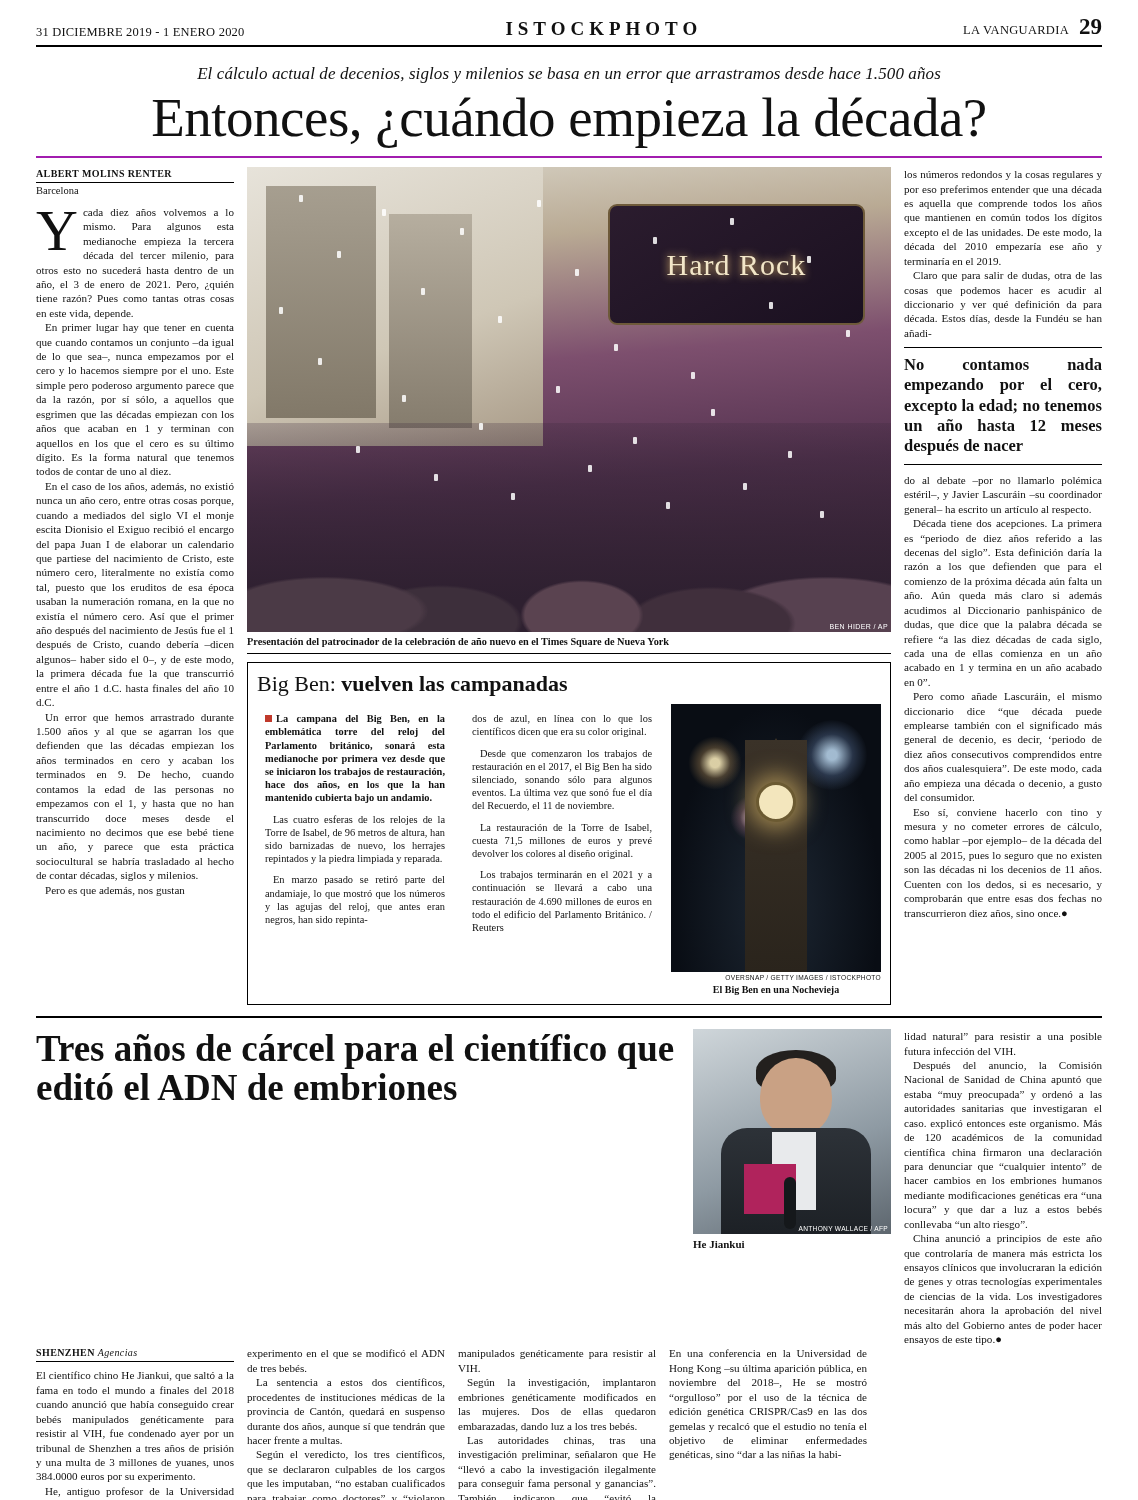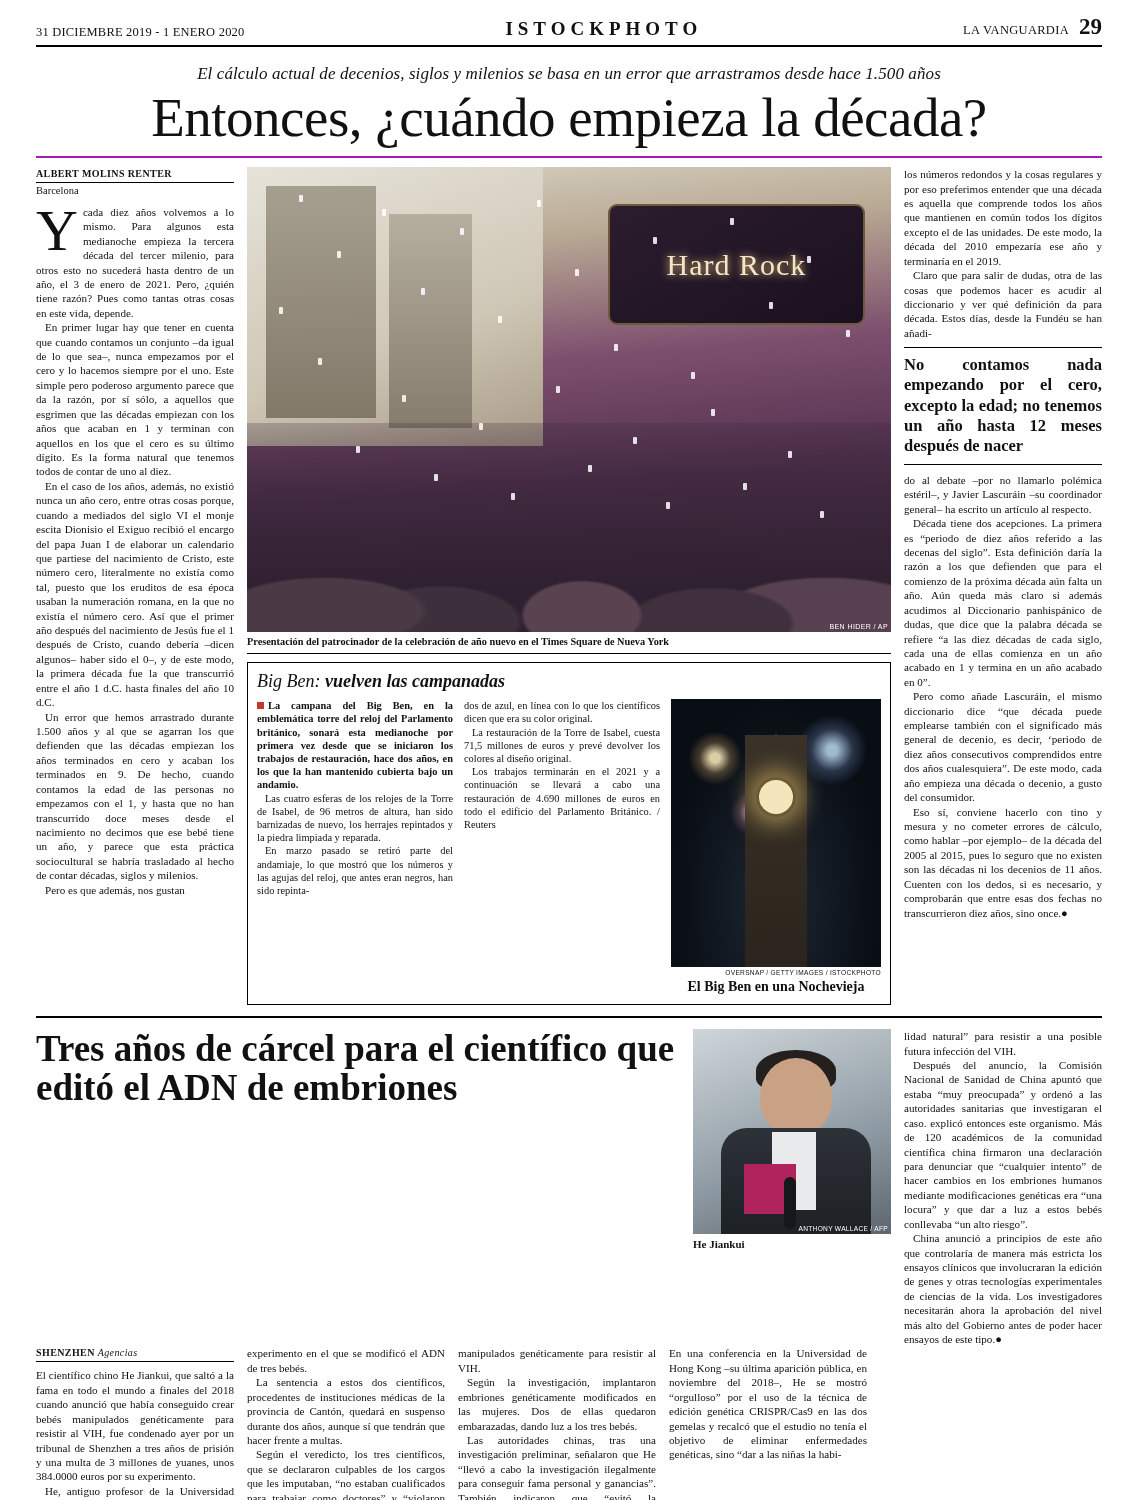--- a/index.html
+++ b/index.html
@@ -109,25 +109,25 @@
     position:absolute; right:3px; bottom:2px;
     font-size:7px; color:#fff; letter-spacing:.4px; font-family:"Liberation Sans", sans-serif;
   }
   .photo-caption {
     font-size:10.3px; font-weight:bold; padding:4px 0 6px 0;
     border-bottom:1px solid #000; margin-bottom:0;
   }
 
   
   .bigben-box { border:1px solid #000; margin-top:8px; padding:8px 9px 9px 9px; }
-  .bigben-title { font-size:18px; margin:0 0 7px 0;font-style:italic; }
+  .bigben-title { font-size:22px; margin:0 0 7px 0; }
   .bigben-title b { font-weight:bold; }
   .bigben-grid { display:grid; grid-template-columns:1fr 1fr 210px; gap:11px; }
   .bb-col { font-size:10.4px; line-height:1.27; text-align:justify; }
-  .bb-col p { margin:0; text-indent:8px; }
+  .bb-col p { margin:8px; text-indent:8px; }
   .bb-col p.first { text-indent:0; }
   .bb-col b { font-weight:bold; }
   .sqr { display:inline-block; width:7px; height:7px; background:#c0392b; margin-right:4px; }
   .bb-img {
     position:relative; width:100%; height:268px; overflow:hidden;
     background:radial-gradient(ellipse at 50% 75%, #1d2733 0%, #090d14 70%);
   }
   .bb-img .tower {
     position:absolute; left:50%; transform:translateX(-50%); bottom:0;
     width:62px; height:232px;
@@ -142,21 +142,21 @@
     position:absolute; left:50%; transform:translateX(-50%); bottom:150px;
     width:40px; height:40px; border-radius:50%;
     background:#f3e6bd; border:3px solid #6b5a32;
     box-shadow:0 0 22px 8px rgba(255,216,120,.5);
   }
   .bb-img .fw { position:absolute; border-radius:50%; }
   .bb-credit {
     font-size:6.6px; letter-spacing:.3px; text-align:right;
     font-family:"Liberation Sans", sans-serif; padding-top:2px;
   }
-  .bb-caption { font-size:14px; font-weight:bold; text-align:center; padding-top:3px; }
+  .bb-caption { font-size:10px; font-weight:bold; text-align:center; padding-top:3px; }
 
   
   .pullquote {
     font-size:16.5px; line-height:1.22; font-weight:bold;
     border-top:1px solid #000; border-bottom:1px solid #000;
     padding:7px 0 8px 0; margin:7px 0 8px 0;
   }
 
   
   .lower {
@@ -285,20 +285,21 @@
           <b>vuelven las campanadas</b>
         </div>
         <div class="bigben-grid">
           <div class="bb-col">
             <p class="first"><span class="sqr"></span><b>La campana del Big Ben, en la emblemática torre del reloj del Parlamento británico, sonará esta medianoche por primera vez desde que se iniciaron los trabajos de restauración, hace dos años, en los que la han mantenido cubierta bajo un andamio.</b></p>
             <p>Las cuatro esferas de los relojes de la Torre de Isabel, de 96 metros de altura, han sido barnizadas de nuevo, los herrajes repintados y la piedra limpiada y reparada.</p>
             <p>En marzo pasado se retiró parte del andamiaje, lo que mostró que los números y las agujas del reloj, que antes eran negros, han sido repinta-</p>
           </div>
           <div class="bb-col">
             <p class="first">dos de azul, en línea con lo que los científicos dicen que era su color original.</p>
+            <p>Desde que comenzaron los trabajos de restauración en el 2017, el Big Ben ha sido silenciado, sonando sólo para algunos eventos. La última vez que sonó fue el día del Recuerdo, el 11 de noviembre.</p>
             <p>La restauración de la Torre de Isabel, cuesta 71,5 millones de euros y prevé devolver los colores al diseño original.</p>
             <p>Los trabajos terminarán en el 2021 y a continuación se llevará a cabo una restauración de 4.690 millones de euros en todo el edificio del Parlamento Británico. / Reuters</p>
           </div>
           <div>
             <div class="bb-img">
               <div class="fw" style="left:8%;top:12%;width:54px;height:54px;background:radial-gradient(circle,rgba(255,240,190,.85) 0 12%,rgba(255,200,120,.25) 40%,transparent 70%)"></div>
               <div class="fw" style="left:60%;top:6%;width:70px;height:70px;background:radial-gradient(circle,rgba(200,230,255,.8) 0 10%,rgba(150,190,255,.22) 42%,transparent 72%)"></div>
               <div class="fw" style="left:28%;top:34%;width:46px;height:46px;background:radial-gradient(circle,rgba(255,210,230,.7) 0 10%,rgba(255,160,200,.2) 40%,transparent 70%)"></div>
               <div class="spire"></div>
               <div class="tower"></div>

